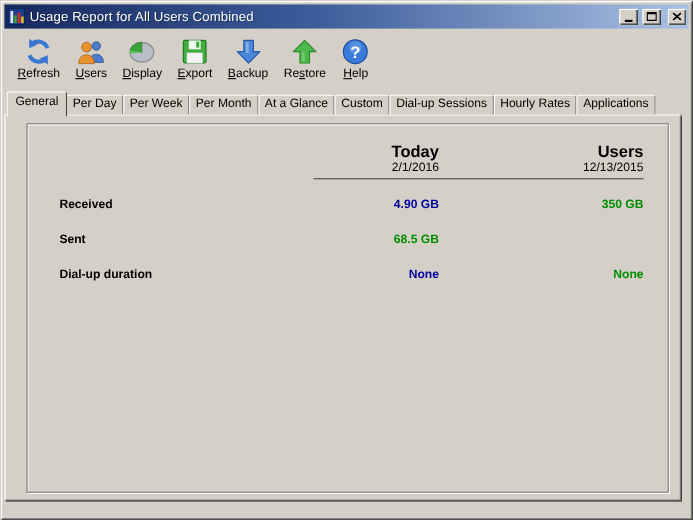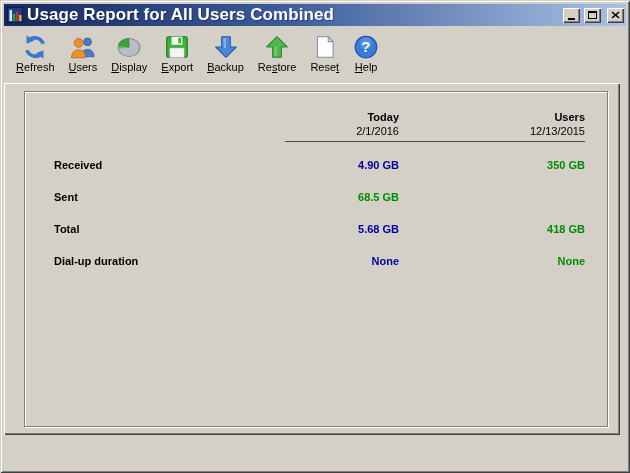--- a/index.html
+++ b/index.html
@@ -28,21 +28,21 @@
   
   .titlebar {
     height: 22px;
     background: linear-gradient(90deg, #16295e 0%, #3c5c9a 45%, #a9c2e4 100%);
     display: flex; align-items: center;
     padding: 0 2px 0 3px; gap: 4px;
   }
   .titlebar .app-icon { width: 16px; height: 16px; flex: 0 0 auto; }
   .title-text {
     flex: 1;
-    color: #fff; font-weight: bold; font-size: 17px;
+    color: #fff; font-weight: normal; font-size: 12px;
     white-space: nowrap; overflow: hidden;
     letter-spacing: 0.1px;
     text-shadow: 1px 1px 0 rgba(0,0,0,0.35);
   }
   .win-btn {
     width: 17px; height: 15px;
     background: #d4d0c8;
     box-shadow:
       inset 1px 1px 0 #fff,
       inset -1px -1px 0 #404040,
@@ -120,21 +120,21 @@
   }
 
   
   .report { padding: 19px 0 0 17px; }
   .grid-row {
     display: grid;
     grid-template-columns: 243px 114px 186px;
     align-items: start;
   }
   .hdr-cell { text-align: right; line-height: 14px; }
-  .col-title { font-weight: bold; font-size: 11px; line-height: 13px; }
+  .col-title { font-weight: bold; font-size: 15px; line-height: 13px; }
   .col-sub { line-height: 14px; }
   .rule {
     margin-left: 243px;
     width: 300px; height: 1px;
     background: #4a4a4a;
     margin-top: 3px;
   }
   .rows { margin-top: 17px; }
   .data-row { height: 32px; }
   .row-label { font-weight: bold; padding-left: 12px; }
@@ -226,39 +226,43 @@
     </div>
 
     <div class="tool-btn">
       <svg viewBox="0 0 24 24">
         <path d="M12 2.5 L21.5 12 H16 v9.5 H8 V12 H2.5 Z" fill="#4db84d" stroke="#2a8a2a" stroke-linejoin="round"></path>
         <path d="M9.5 12 v8 h2.5 v-8 z" fill="#8ad48a" opacity="0.6"></path>
       </svg>
       <span class="tool-label">Re<u>s</u>tore</span>
     </div>
 
-    <div class="tool-btn">
-      <svg viewBox="0 0 24 24">
-        <path d="M5 2.5 h10 L19.5 7 V21.5 H5 Z" fill="#fdfdfd" stroke="#8a90a0"></path>
-        <path d="M15 2.5 V7 h4.5 Z" fill="#dde2ec" stroke="#8a90a0"></path>
-      </svg>
-      <span class="tool-label">Rese<u>t</u></span>
-    </div>
 
     <div class="tool-btn">
       <svg viewBox="0 0 24 24">
         <circle cx="12" cy="12" r="10" fill="#3a7ad8" stroke="#1e4f9e"></circle>
         <circle cx="12" cy="8.5" r="5.5" fill="#6a9ee6" opacity="0.55"></circle>
         <text x="12" y="17" text-anchor="middle" style="font: bold 14px 'Liberation Sans', sans-serif;" fill="#fff">?</text>
       </svg>
       <span class="tool-label"><u>H</u>elp</span>
     </div>
 
   </div>
 
+  <div class="tabstrip">
+    <div class="tab active">General</div>
+    <div class="tab">Per Day</div>
+    <div class="tab">Per Week</div>
+    <div class="tab">Per Month</div>
+    <div class="tab">At a Glance</div>
+    <div class="tab">Custom</div>
+    <div class="tab">Dial-up Sessions</div>
+    <div class="tab">Hourly Rates</div>
+    <div class="tab">Applications</div>
+  </div>
 
   <div class="tabpane">
     <div class="panel">
       <div class="report">
 
         <div class="grid-row">
           <div></div>
           <div class="hdr-cell">
             <div class="col-title">Today</div>
             <div class="col-sub">2/1/2016</div>
@@ -277,25 +281,20 @@
             <div class="row-label">Received</div>
             <div class="val" style="color: rgb(0, 0, 155); text-align: right;">4.90 GB</div>
             <div class="val" style="color: rgb(0, 140, 0);">350 GB</div>
           </div>
 
           <div class="grid-row data-row">
             <div class="row-label">Sent</div>
             <div class="val" style="color: rgb(0, 140, 0);">68.5 GB</div>
           </div>
 
-          <div class="grid-row data-row">
-            <div class="row-label">Total</div>
-            <div class="val" style="color: rgb(0, 0, 155);">5.68 GB</div>
-            <div class="val" style="color: rgb(0, 140, 0);">418 GB</div>
-          </div>
 
           <div class="grid-row data-row">
             <div class="row-label">Dial-up duration</div>
             <div class="val" style="color: rgb(0, 0, 155);">None</div>
             <div class="val" style="color: rgb(0, 140, 0);">None</div>
           </div>
 
         </div>
       </div>
     </div>

